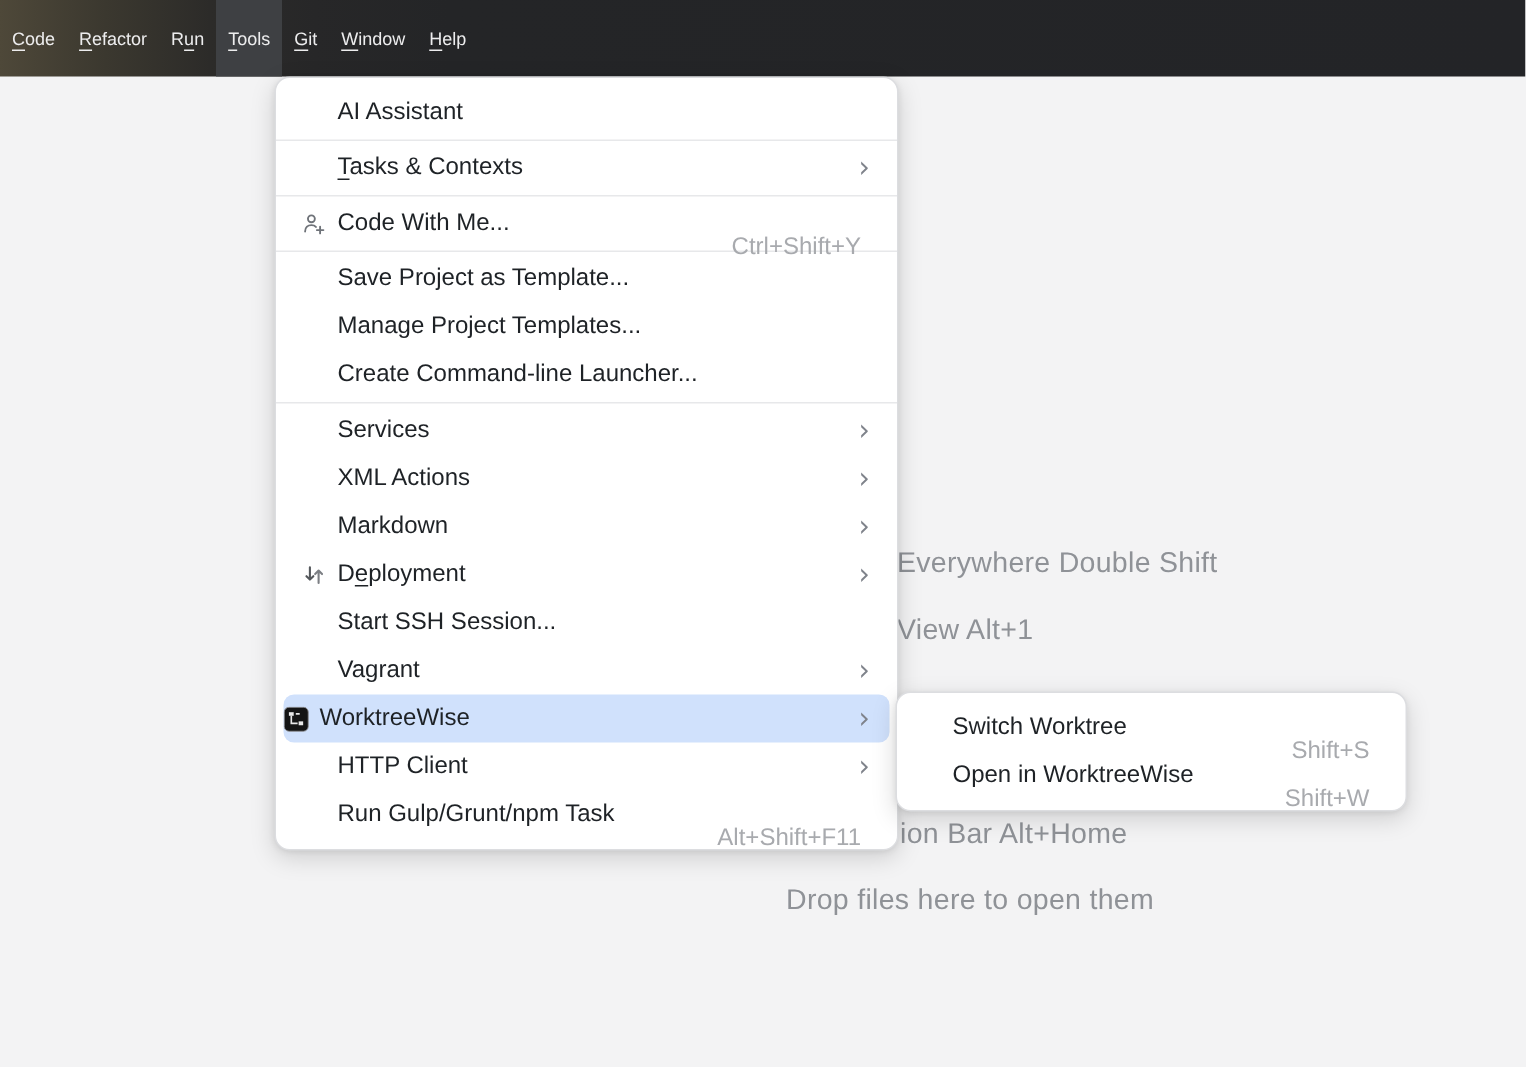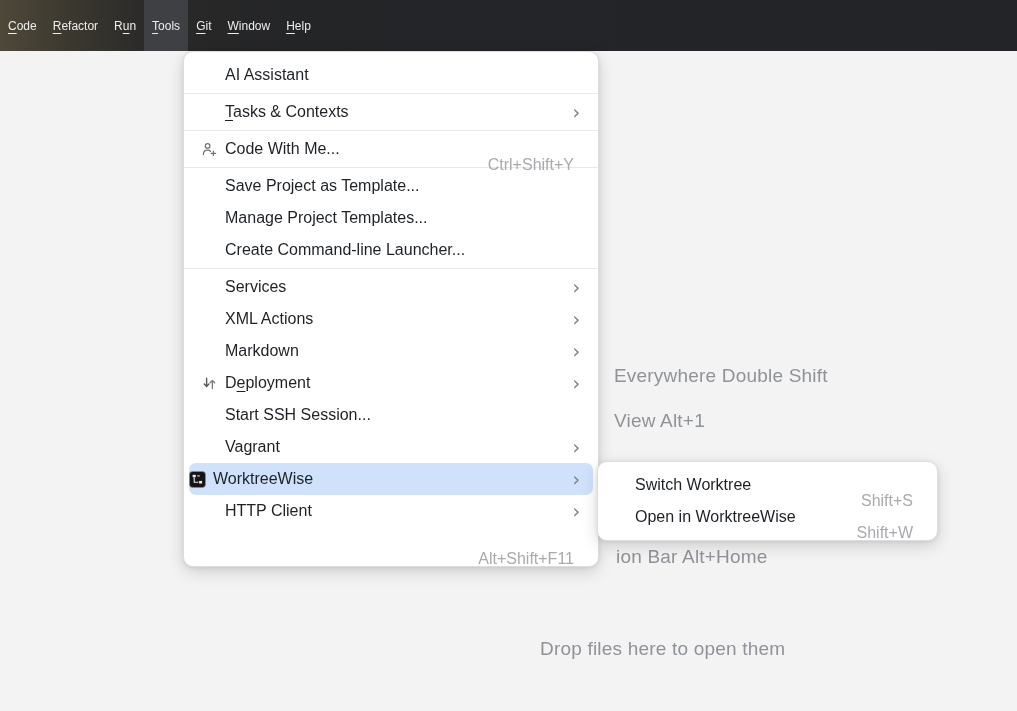--- a/index.html
+++ b/index.html
@@ -46,21 +46,20 @@
   }
   .separator { height:1px; background:#e7e8ea; margin:2px 0; }
 
   .submenu .menu-row { padding:0 24px 0 37px; }
   .submenu .shortcut { margin-right:0; }
 
   
   .hint {
     position:absolute; color:#8f9297; font-size:19px; white-space:nowrap; z-index:1;
     letter-spacing:.2px;
-    padding-left:16px;
   }
   svg { display:block; }
 </style>
 </head>
 <body>
 
 <div class="menubar" id="menubar">
     <div class="mb-item">
       <span><span class="u">C</span><span>ode</span></span>
     </div>
@@ -188,20 +187,21 @@
       <span class="arrow">›</span>
     </div>
     <div class="menu-row">
       <span class="icon-box"></span>
       <span class="label">HTTP Client</span>
       <span class="spacer"></span>
       <span class="arrow">›</span>
     </div>
     <div class="menu-row">
       <span class="icon-box"></span>
+      <span class="label">Run Gulp/Grunt/npm Task</span>
       <span class="spacer"></span>
       <span class="shortcut">Alt+Shift+F11</span>
     </div>
   </div>
 
 <div class="submenu" id="worktreewise-submenu">
     <div class="menu-row">
       <span class="label">Switch Worktree</span>
       <span class="spacer"></span>
       <span class="shortcut">Shift+S</span>
@@ -210,14 +210,14 @@
       <span class="label">Open in WorktreeWise</span>
       <span class="spacer"></span>
       <span class="shortcut">Shift+W</span>
     </div>
   </div>
 
 <div id="hints">
     <div class="hint" style="left: 598px; top: 365px;">Everywhere Double Shift</div>
     <div class="hint" style="left: 598px; top: 410px;">View Alt+1</div>
     <div class="hint" style="left: 600px; top: 546px;">ion Bar Alt+Home</div>
-    <div class="hint" style="left: 524px; top: 590px; margin-top: 48px;">Drop files here to open them</div>
+    <div class="hint" style="left: 524px; top: 590px;">Drop files here to open them</div>
   </div>
 
 </body></html>

